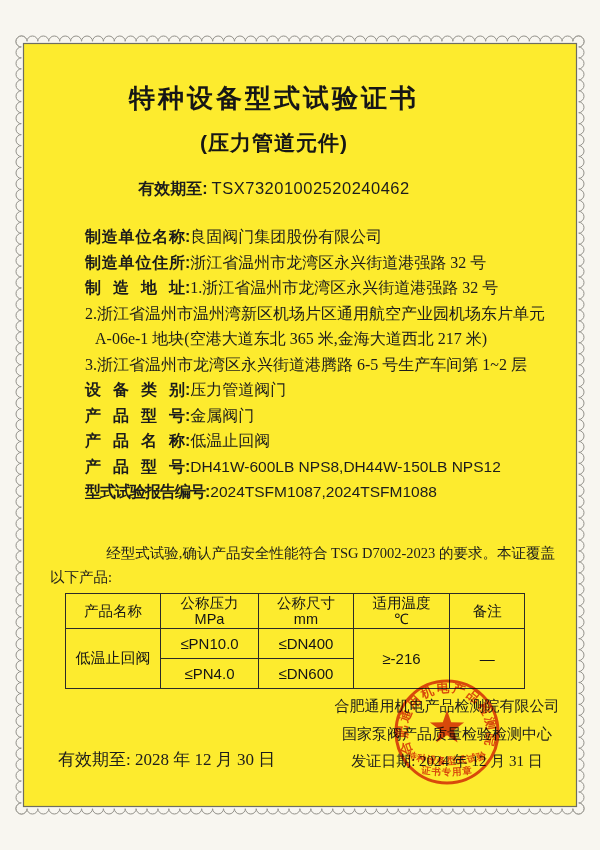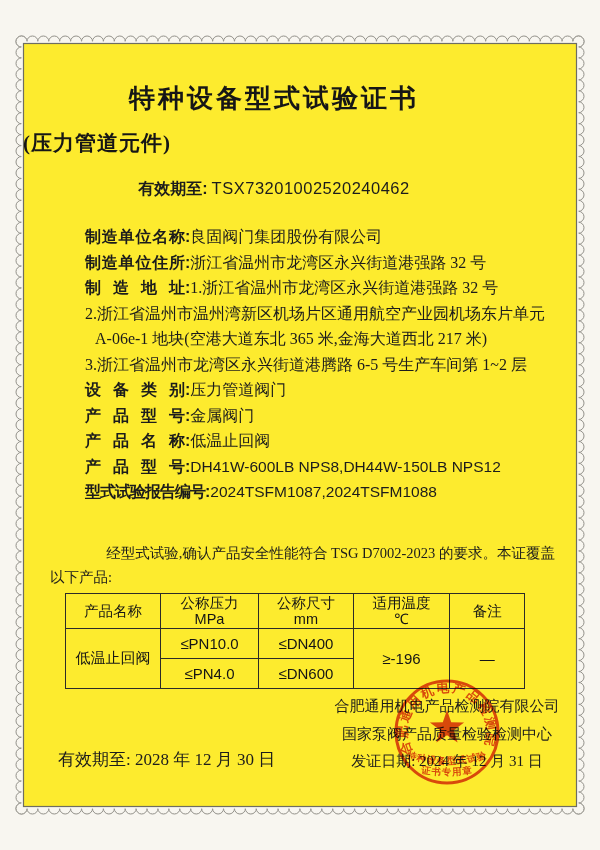--- a/index.html
+++ b/index.html
@@ -4,21 +4,21 @@
 <style>
   html,body{margin:0;padding:0;background:#f8f6f0;}
   .page{position:relative;width:600px;height:850px;background:#f8f6f0;overflow:hidden;
         font-family:"Liberation Serif", serif;color:#1c1c1c;}
   #border-svg{position:absolute;left:0;top:0;width:600px;height:850px;z-index:0;}
   .scallop{fill:#f8f6f0;stroke:#93918a;stroke-width:1;}
   .content{position:absolute;left:23px;top:43px;width:502px;height:763px;z-index:2;}
 
   .title{margin-top:38px;text-align:center;font-family:"Liberation Sans", sans-serif;
          font-weight:bold;font-size:26px;letter-spacing:3px;color:#161616;}
-  .subtitle{margin-top:13px;text-align:left;font-family:Liberation Serif, serif;
+  .subtitle{margin-top:13px;text-align:center;font-family:Liberation Sans, sans-serif;
             font-weight:bold;font-size:21px;letter-spacing:1px;color:#161616;}
   .certno{margin-top:22px;text-align:center;font-size:16px;}
   .certno-label{font-family:"Liberation Sans", sans-serif;font-weight:bold;}
   .certno-val{font-family:"Liberation Sans", sans-serif;font-size:16.5px;letter-spacing:.5px;}
 
   .body{margin-top:24px;margin-left:62px;line-height:25.5px;font-size:16px;}
   .bline{white-space:nowrap;}
   .flabel{display:inline-block;width:100px;text-align:justify;text-align-last:justify;
           font-family:"Liberation Sans", sans-serif;font-weight:bold;vertical-align:bottom;}
   .flabel.wide{width:auto;font-size:16px;letter-spacing:-1px;}
@@ -377,21 +377,21 @@
         <th class="cw4">
           <div>适用温度</div>
           <div>℃</div>
         </th>
         <th class="cw5">备注</th>
       </tr>
       <tr>
         <td rowspan="2">低温止回阀</td>
         <td>≤PN10.0</td>
         <td>≤DN400</td>
-        <td rowspan="2">≥-196</td>
+        <td rowspan="2">≥-216</td>
         <td rowspan="2">—</td>
       </tr>
       <tr>
         <td>≤PN4.0</td>
         <td>≤DN600</td>
       </tr>
     </tbody>
       </table>
   </div>
 

